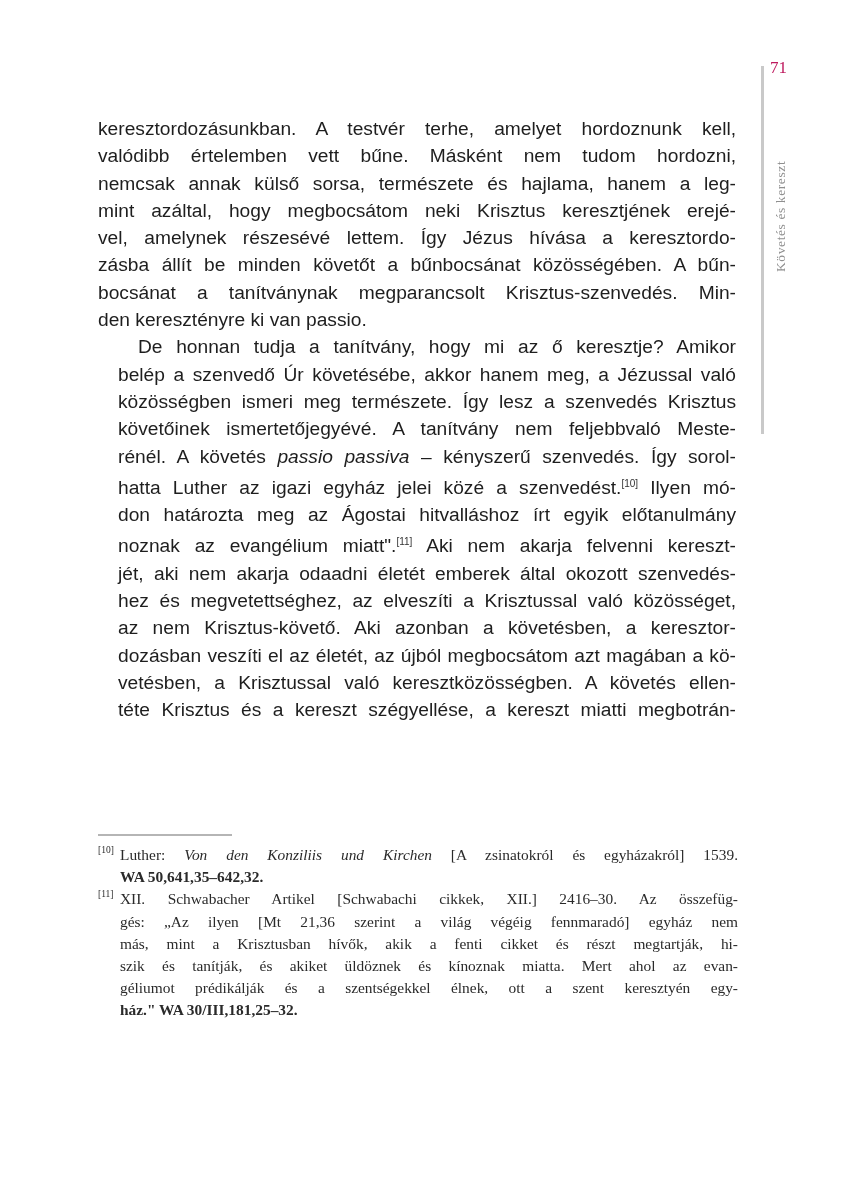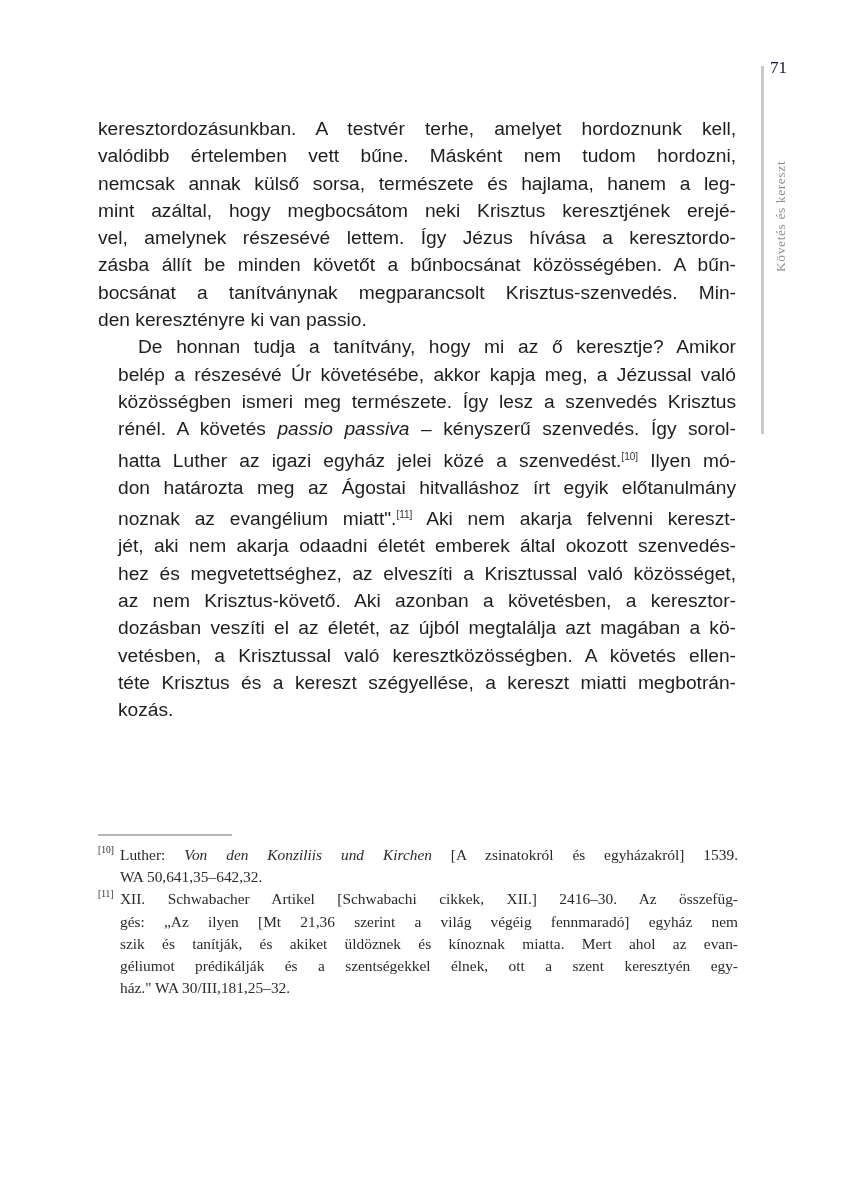--- a/index.html
+++ b/index.html
@@ -1,20 +1,20 @@
 <!DOCTYPE html>
 <html><head>
 <meta charset="utf-8">
 <style>
   html, body { margin: 0; padding: 0; background: #ffffff; }
   body { width: 867px; height: 1200px; position: relative; overflow: hidden;
          font-family: "DejaVu Serif", "Liberation Serif", serif; color: #1e1e1e; }
   .page { position: absolute; inset: 0; }
 
-  .page-number { position: absolute; left: 770px; top: 58px; font-size: 17px; color: #0f172a;
+  .page-number { position: absolute; left: 770px; top: 58px; font-size: 17px; color: #be185d;
                  font-family: "Liberation Serif", serif; }
   .side-rule { position: absolute; left: 761px; top: 66px; width: 3px; height: 368px; background: #c9c9c9; }
   .running-head { position: absolute; left: 773px; top: 112px; width: 20px; height: 160px; }
   .running-head span { position: absolute; left: 0; top: 160px; transform-origin: 0 0; transform: rotate(-90deg);
                        white-space: nowrap; font-size: 13.5px; color: #8f8f8f; letter-spacing: 0.6px;
                        font-family: "Liberation Serif", serif; }
 
   .body-text { position: absolute; left: 98px; top: 115px; width: 638px; font-size: 19.2px; line-height: 27.3px;
                text-align: justify; font-family: Liberation Sans, sans-serif; }
   .body-text p { margin: 0; }
@@ -23,21 +23,21 @@
   .line.last { text-align-last: left; }
   .fn-ref { font-size: 10px; vertical-align: 7px; color: #333; }
   em { font-style: italic; }
 
   .fn-rule { position: absolute; left: 98px; top: 834px; width: 134px; height: 2px; background: #b5b5b5; }
   .footnotes { position: absolute; left: 98px; top: 844px; width: 640px; font-size: 15.4px; line-height: 22.2px;
                font-family: "Liberation Serif", serif; color: #2a2a2a; }
   .fn { position: relative; padding-left: 22px; }
   .fn .mark { position: absolute; left: 0; top: -5px; font-size: 9.5px; }
   .fn .l { display: block; text-align: justify; text-align-last: justify; white-space: nowrap; }
-  .fn .l.last { text-align-last: left; }
+  .fn .l.last { text-align-last: left; font-weight: bold; }
 </style>
 </head>
 <body>
 
 <div class="page">
 
   <div class="page-number">71</div>
   <div class="side-rule"></div>
   <div class="running-head">
     <span>Követés és kereszt</span>
@@ -49,47 +49,48 @@
       <span class="line">valódibb értelemben vett bűne. Másként nem tudom hordozni,</span>
       <span class="line">nemcsak annak külső sorsa, természete és hajlama, hanem a leg-</span>
       <span class="line">mint azáltal, hogy megbocsátom neki Krisztus keresztjének erejé-</span>
       <span class="line">vel, amelynek részesévé lettem. Így Jézus hívása a keresztordo-</span>
       <span class="line">zásba állít be minden követőt a bűnbocsánat közösségében. A bűn-</span>
       <span class="line">bocsánat a tanítványnak megparancsolt Krisztus-szenvedés. Min-</span>
       <span class="line last">den keresztényre ki van passio.</span>
     </p>
     <p class="indent">
       <span class="line" style="padding-left:20px">De honnan tudja a tanítvány, hogy mi az ő keresztje? Amikor</span>
-      <span class="line">belép a részesévé Úr követésébe, akkor kapja meg, a Jézussal való</span>
+      <span class="line">belép a szenvedő Úr követésébe, akkor hanem meg, a Jézussal való</span>
       <span class="line">közösségben ismeri meg természete. Így lesz a szenvedés Krisztus</span>
+      <span class="line">követőinek ismertetőjegyévé. A tanítvány nem feljebbvaló Meste-</span>
       <span class="line"><span>rénél. A követés </span><em>passio passiva</em><span> – kényszerű szenvedés. Így sorol-</span></span>
       <span class="line"><span>hatta Luther az igazi egyház jelei közé a szenvedést.</span><sup class="fn-ref">[10]</sup><span> Ilyen mó-</span></span>
       <span class="line">don határozta meg az Ágostai hitvalláshoz írt egyik előtanulmány</span>
       <span class="line"><span>noznak az evangélium miatt".</span><sup class="fn-ref">[11]</sup><span> Aki nem akarja felvenni kereszt-</span></span>
       <span class="line">jét, aki nem akarja odaadni életét emberek által okozott szenvedés-</span>
       <span class="line">hez és megvetettséghez, az elveszíti a Krisztussal való közösséget,</span>
       <span class="line">az nem Krisztus-követő. Aki azonban a követésben, a keresztor-</span>
-      <span class="line">dozásban veszíti el az életét, az újból megtalálja azt magában a kö-</span>
+      <span class="line">dozásban veszíti el az életét, az újból megbocsátom azt magában a kö-</span>
       <span class="line">vetésben, a Krisztussal való keresztközösségben. A követés ellen-</span>
       <span class="line">téte Krisztus és a kereszt szégyellése, a kereszt miatti megbotrán-</span>
-      <span class="line last">kozás.</span>
     </p>
   </div>
 
   <div class="fn-rule"></div>
 
   <div class="footnotes">
     <div class="fn">
       <span class="mark">[10]</span>
       <span class="l"><span>Luther: </span><em>Von den Konziliis und Kirchen</em><span> [A zsinatokról és egyházakról] 1539.</span></span>
       <span class="l last">WA 50,641,35–642,32.</span>
     </div>
     <div class="fn">
       <span class="mark">[11]</span>
       <span class="l">XII. Schwabacher Artikel [Schwabachi cikkek, XII.] 2416–30. Az összefüg-</span>
       <span class="l">gés: „Az ilyen [Mt 21,36 szerint a világ végéig fennmaradó] egyház nem</span>
+      <span class="l">más, mint a Krisztusban hívők, akik a fenti cikket és részt megtartják, hi-</span>
       <span class="l">szik és tanítják, és akiket üldöznek és kínoznak miatta. Mert ahol az evan-</span>
       <span class="l">géliumot prédikálják és a szentségekkel élnek, ott a szent keresztyén egy-</span>
       <span class="l last">ház." WA 30/III,181,25–32.</span>
     </div>
   </div>
 
 </div>
 
 </body></html>

